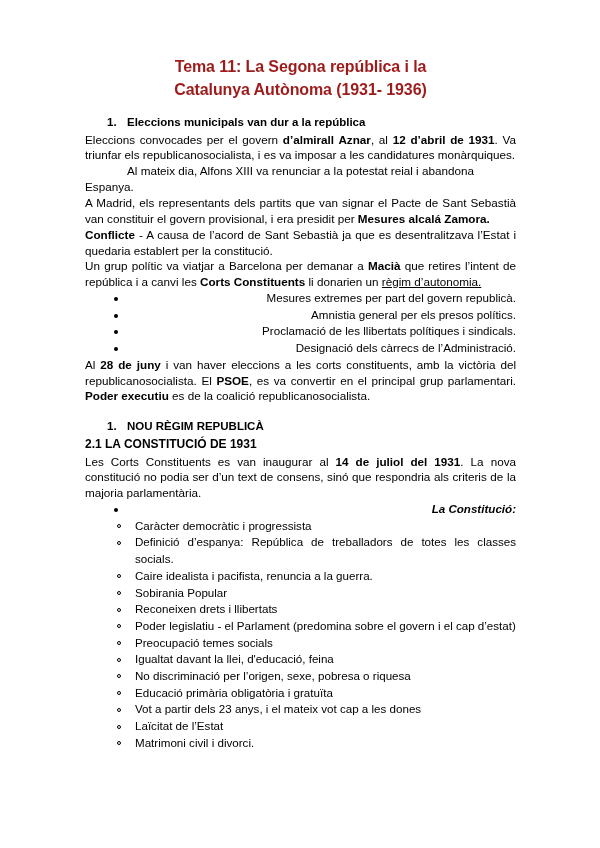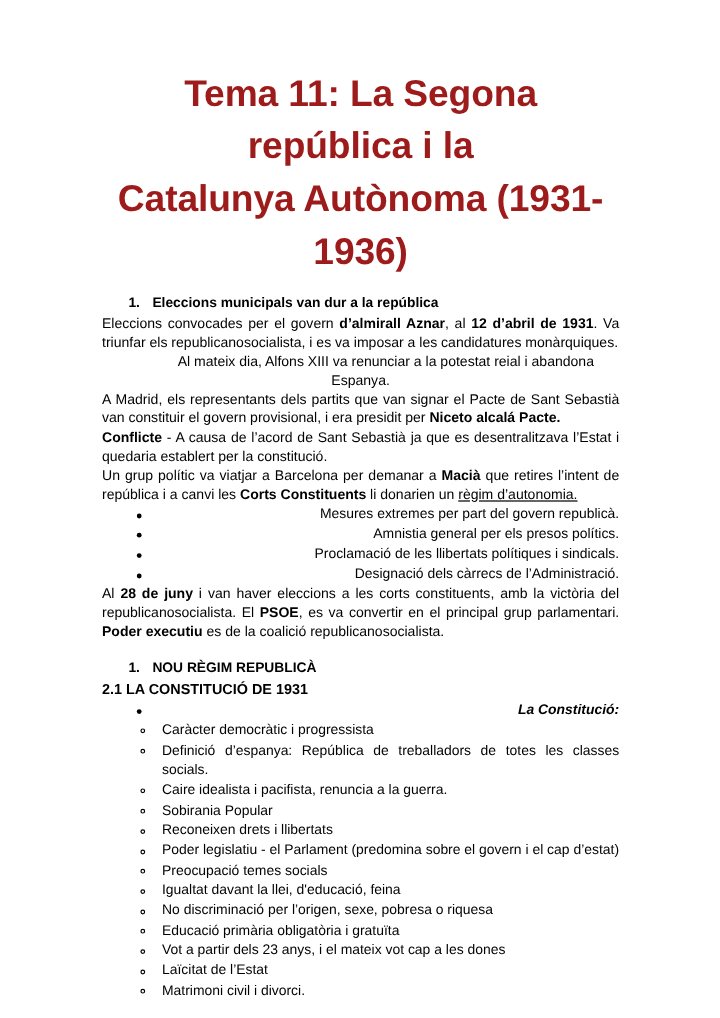--- a/index.html
+++ b/index.html
@@ -19,21 +19,21 @@
     box-sizing: border-box;
     width: 600px;
     height: 848px;
     background: #ffffff;
     padding: 56px 84px 0 85px;
     position: relative;
   }
   .doc-title {
     color: #9e1b1b;
     font-weight: bold;
-    font-size: 31px;
+    font-size: 16px;
     line-height: 1.42;
     text-align: center;
     margin: 0 0 14px 0;
     letter-spacing: -0.1px;
   }
   .doc-title .line { display: block; }
 
   .h-num {
     font-size: 11.5px;
     font-weight: bold;
@@ -51,21 +51,21 @@
   }
 
   p.body {
     font-size: 11.7px;
     line-height: 1.355;
     margin: 0;
     text-align: justify;
     text-justify: inter-word;
   }
   p.body.indent { text-indent: 42px; }
-  p.body.nojust { text-align: center; }
+  p.body.nojust { text-align: left; }
 
   b { font-weight: bold; }
   u { }
   i { font-style: italic; }
 
   ul.lvl1 {
     list-style: none;
     margin: 0;
     padding: 0 0 0 27px;
   }
@@ -125,21 +125,21 @@
 
   <div class="h-num">
     <span class="n">1.</span><span>Eleccions municipals van dur a la república</span>
   </div>
 
   <p class="body"><span>Eleccions convocades per el govern </span><b>d’almirall Aznar</b><span>, al </span><b>12 d’abril de 1931</b><span>. Va triunfar els republicanosocialista, i es va imposar a les candidatures monàrquiques.</span></p>
 
 
   <p class="body indent nojust">Al mateix dia, Alfons XIII va renunciar a la potestat reial i abandona Espanya.</p>
 
-  <p class="body"><span>A Madrid, els representants dels partits que van signar el Pacte de Sant Sebastià van constituir el govern provisional, i era presidit per </span><b>Niceto alcalá Pacte.</b></p>
+  <p class="body"><span>A Madrid, els representants dels partits que van signar el Pacte de Sant Sebastià van constituir el govern provisional, i era presidit per </span><b>Mesures alcalá Zamora.</b></p>
 
   <p class="body"><b>Conflicte</b><span> - A causa de l’acord de Sant Sebastià ja que es desentralitzava l’Estat i quedaria establert per la constitució.</span></p>
 
   <p class="body"><span>Un grup polític va viatjar a Barcelona per demanar a </span><b>Macià</b><span> que retires l’intent de república i a canvi les </span><b>Corts Constituents</b><span> li donarien un </span><u>règim d’autonomia.</u></p>
 
   <ul class="lvl1">
     <li>Mesures extremes per part del govern republicà.</li>
     <li>Amnistia general per els presos polítics.</li>
     <li>Proclamació de les llibertats polítiques i sindicals.</li>
     <li>Designació dels càrrecs de l’Administració.</li>
@@ -148,20 +148,21 @@
   <p class="body"><span>Al </span><b>28 de juny</b><span> i van haver eleccions a les corts constituents, amb la victòria del republicanosocialista. El </span><b>PSOE</b><span>, es va convertir en el principal grup parlamentari. </span><b>Poder executiu</b><span> es de la coalició republicanosocialista.</span></p>
 
   <div class="gap-md"></div>
 
   <div class="h-num">
     <span class="n">1.</span><span>NOU RÈGIM REPUBLICÀ</span>
   </div>
 
   <div class="h-plain">2.1 LA CONSTITUCIÓ DE 1931</div>
 
+  <p class="body"><span>Les Corts Constituents es van inaugurar al </span><b>14 de juliol del 1931</b><span>. La nova constitució no podia ser d’un text de consens, sinó que respondria als criteris de la majoria parlamentària.</span></p>
 
   <ul class="lvl1">
     <li><b><i>La Constitució:</i></b></li>
   </ul>
 
   <ul class="lvl2">
     <li>Caràcter democràtic i progressista</li>
     <li>Definició d’espanya: República de treballadors de totes les classes socials.</li>
     <li>Caire idealista i pacifista, renuncia a la guerra.</li>
     <li>Sobirania Popular</li>

